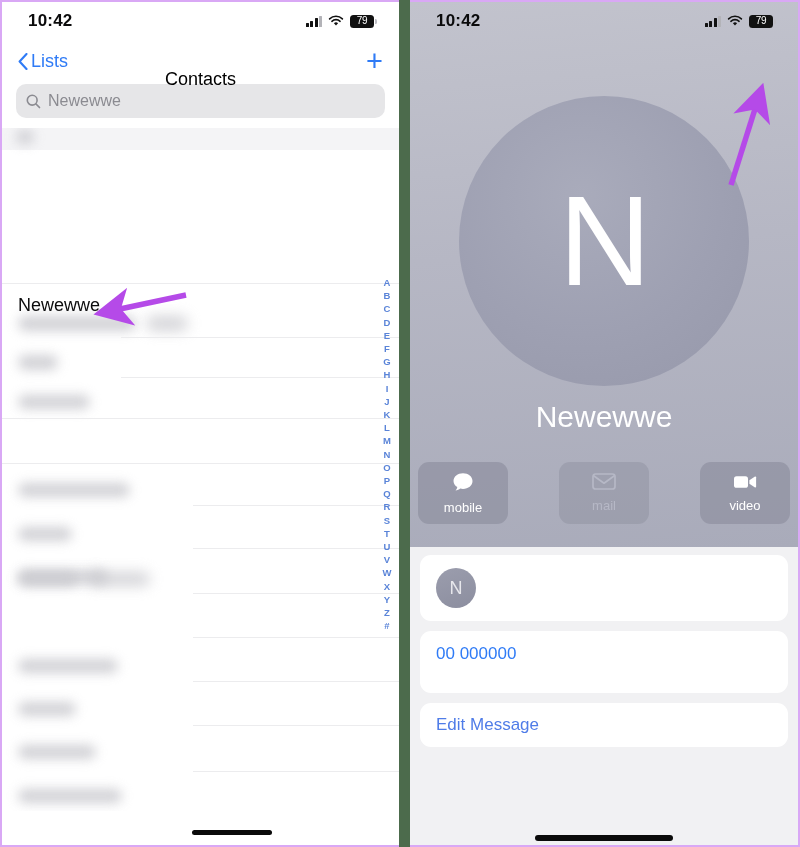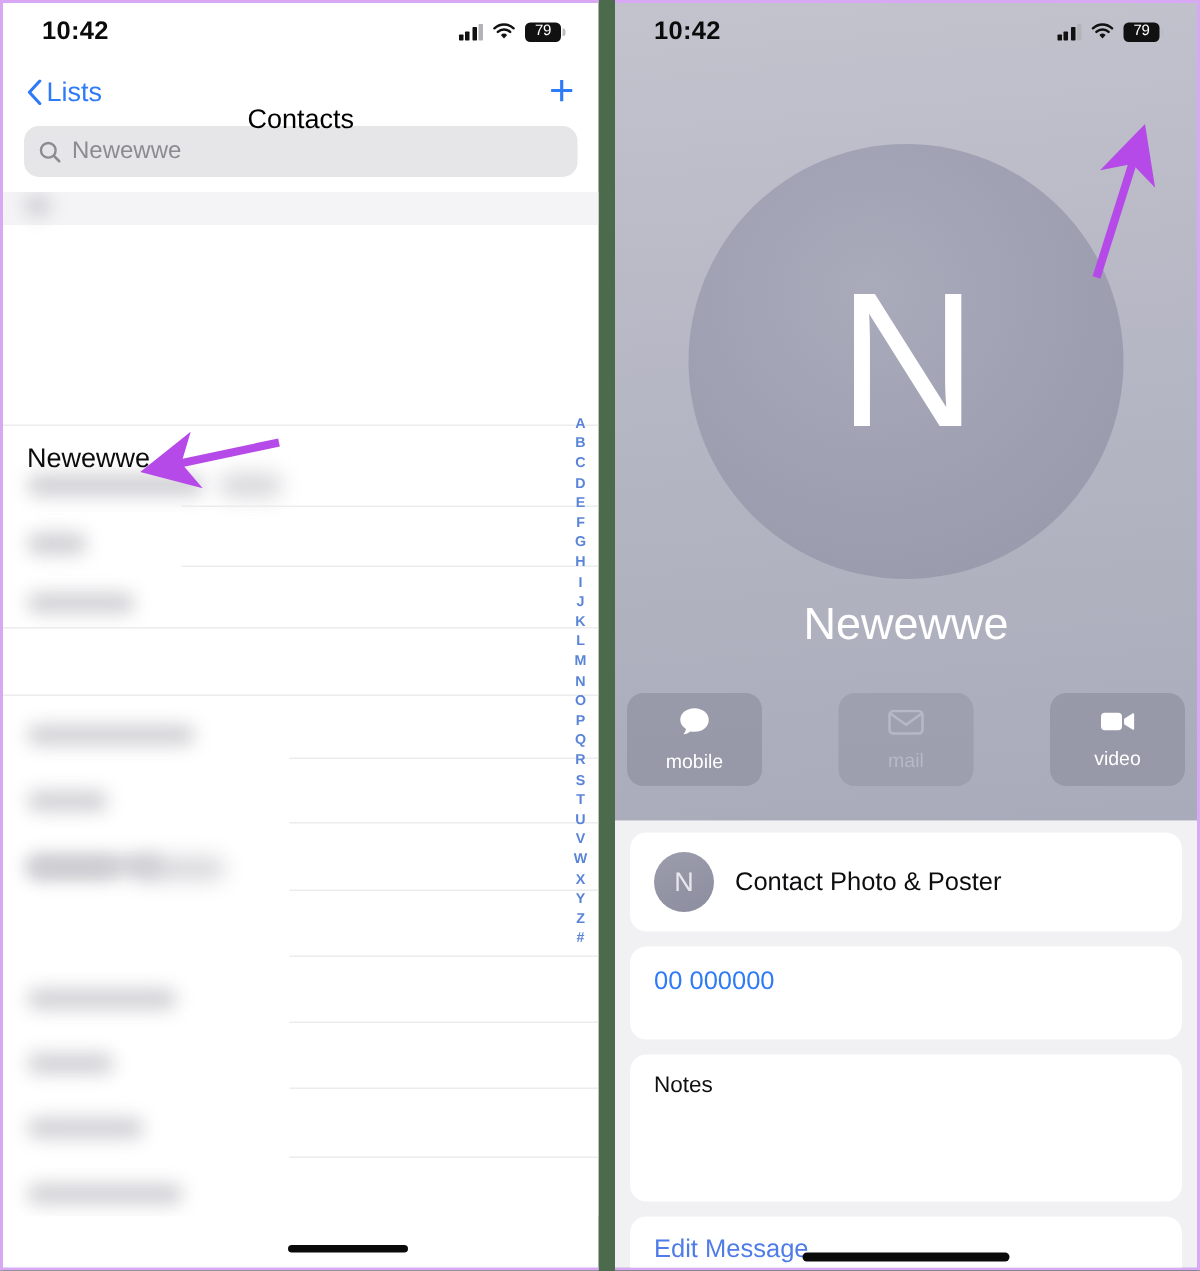--- a/index.html
+++ b/index.html
@@ -305,30 +305,26 @@
             <div class="lbl">video</div>
           </div>
         </div>
     </div>
 
     <div class="r-body">
       <div class="card card-photo">
         <div class="mini-av">
             <span>N</span>
           </div>
-        <div class="t">Contact Photo &amp; Poster</div>
       </div>
 
       <div class="card card-phone">
         <div class="val">00 000000</div>
       </div>
 
-      <div class="card card-notes">
-        <div class="lab">Notes</div>
-      </div>
 
       <div class="card card-send">
         <div class="lab">Edit Message</div>
       </div>
 
       <div class="home-right"></div>
     </div>
   </div>
 </div>
 

